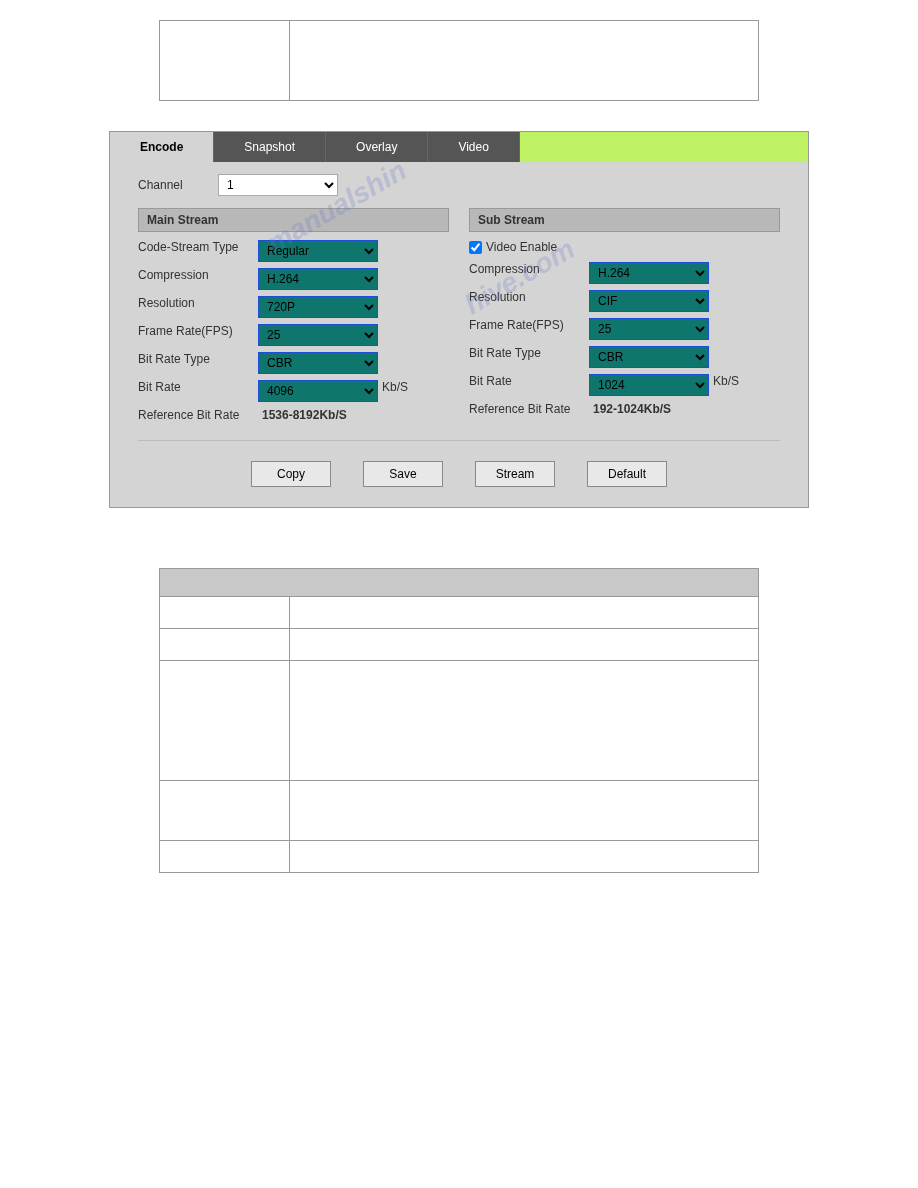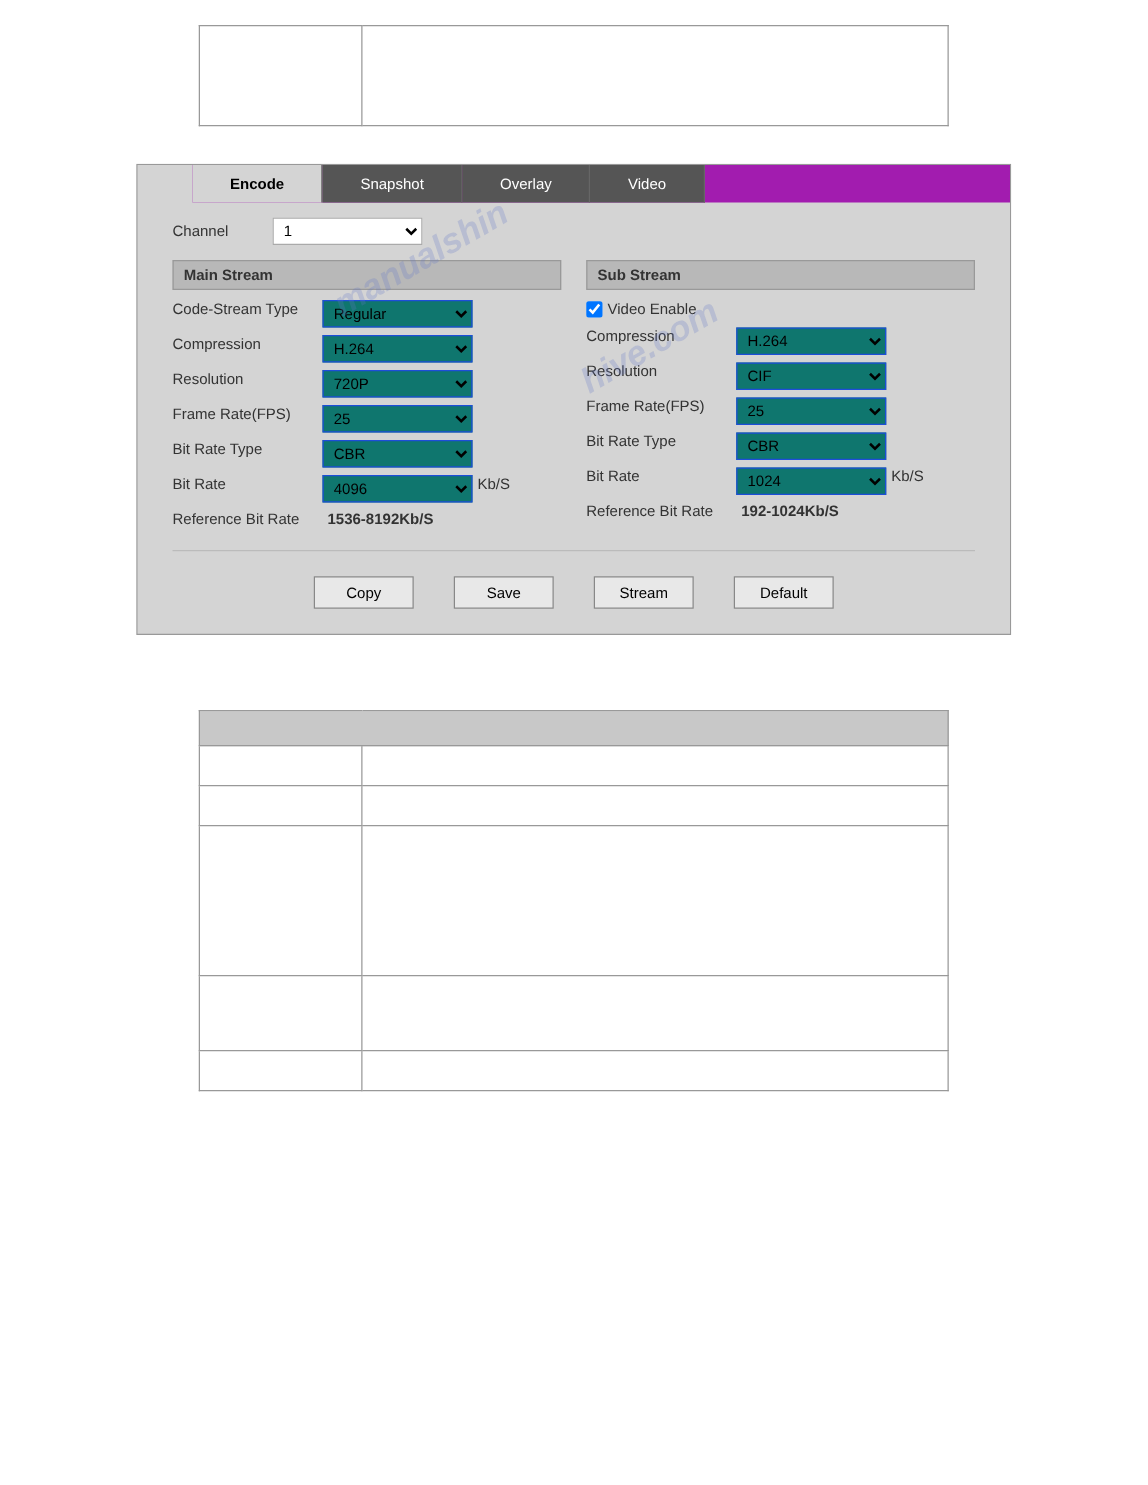--- a/index.html
+++ b/index.html
@@ -31,22 +31,21 @@
     .encode-panel {
       width: 700px;
       margin: 0 auto 30px auto;
       border: 1px solid #999;
       background: #d4d4d4;
     }
 
     
     .tabs {
       display: flex;
-      background: #a21caf;
-      margin-left: 44px;
+      background: #bef264;
     }
     .tab {
       padding: 8px 30px;
       color: #fff;
       background: #555;
       border-right: 1px solid #666;
       cursor: pointer;
       font-size: 12px;
       font-weight: normal;
     }

